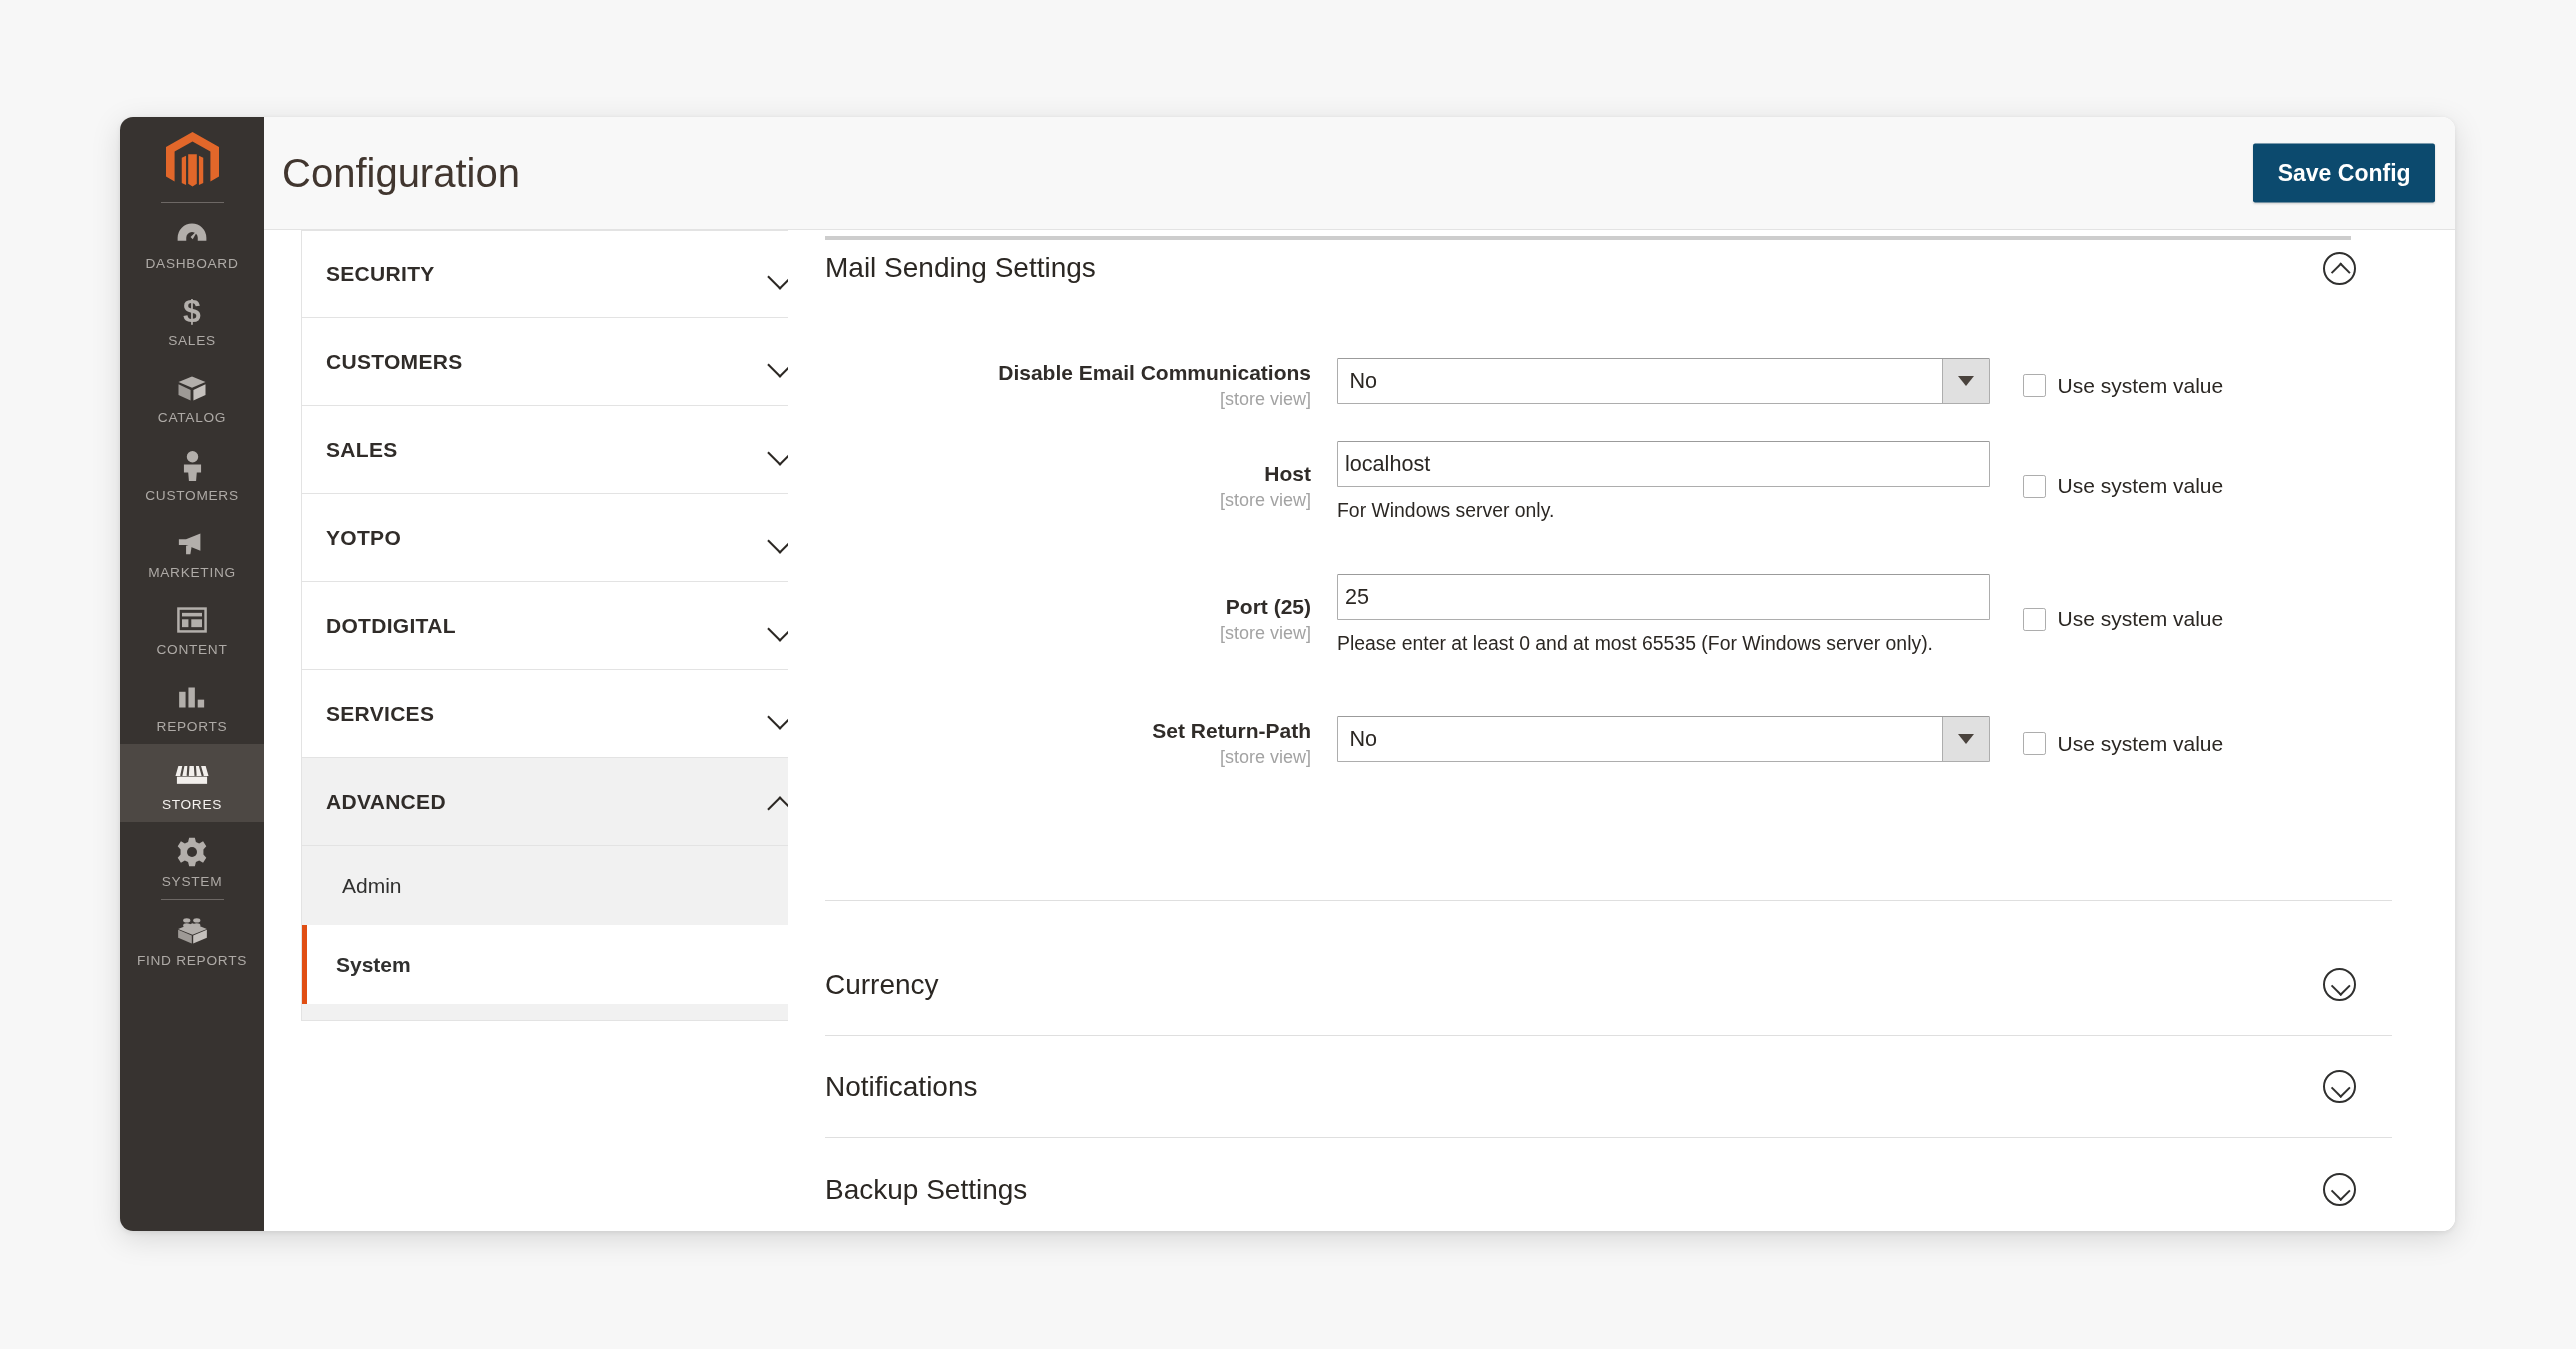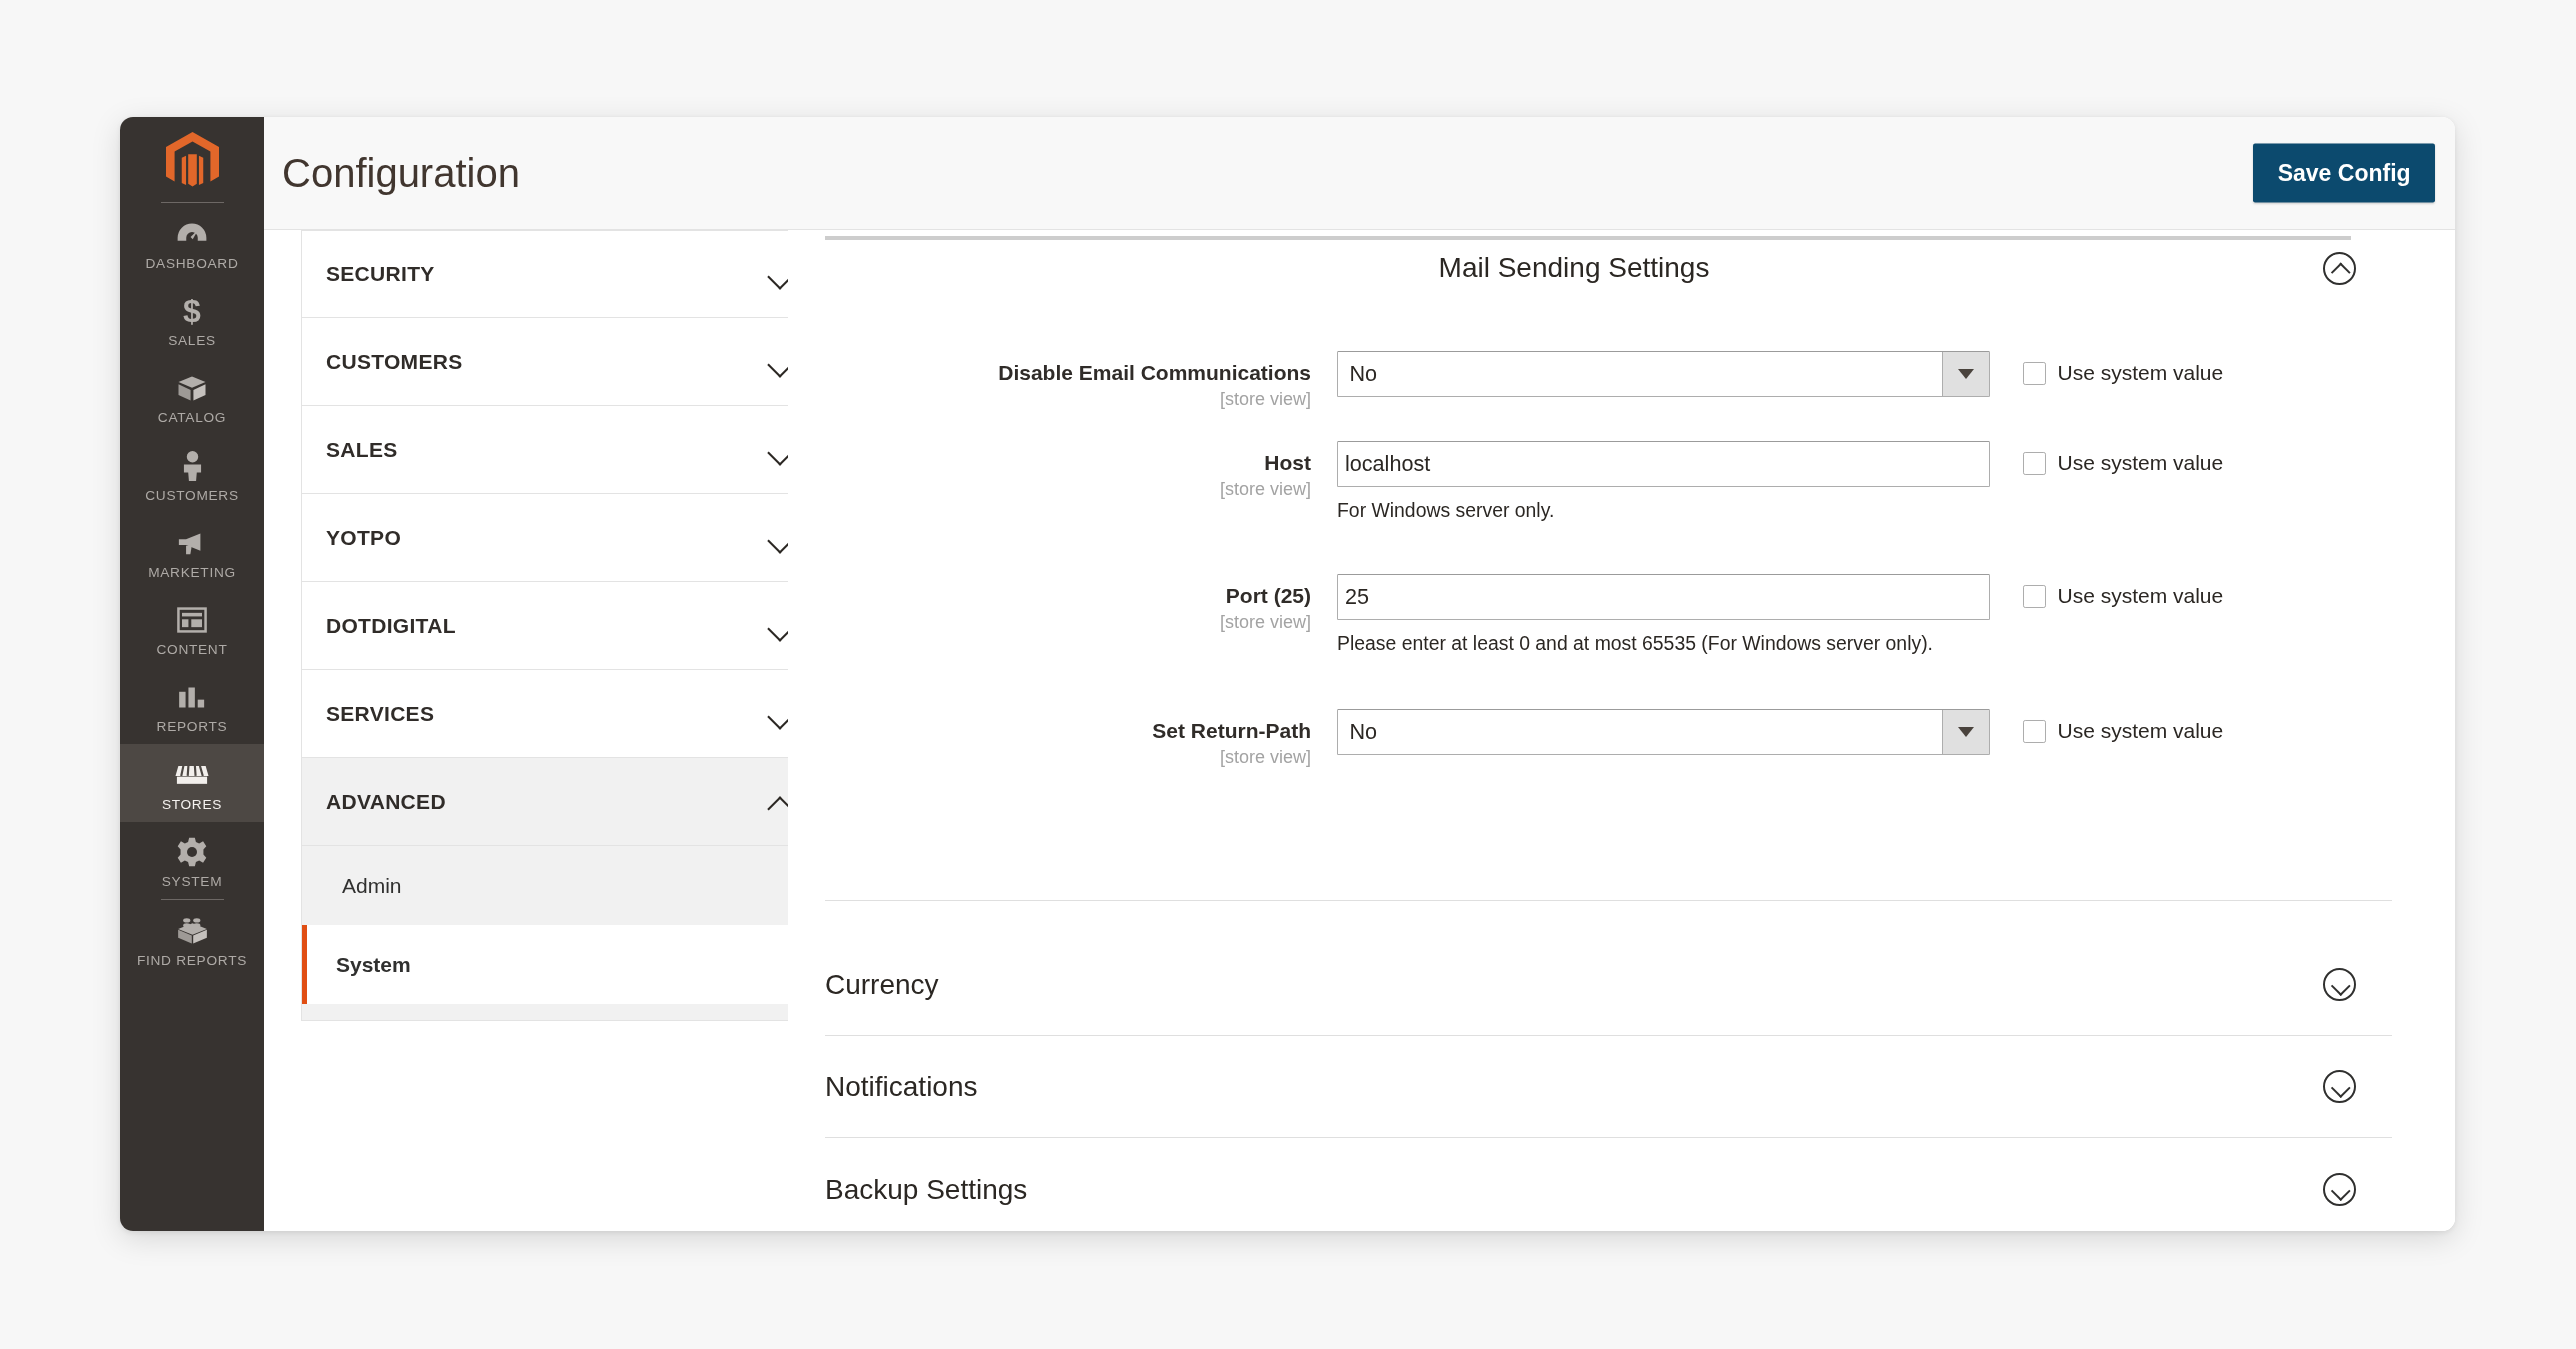--- a/index.html
+++ b/index.html
@@ -201,21 +201,20 @@
     left: 37px;
     width: 1531px;
     display: flex;
     align-items: center;
   }
   .sect-title {
     font-size: 28px;
     color: #2b2723;
     font-weight: 400;
     flex: 1;
-    text-align: center;
   }
   .circ {
     width: 33px; height: 33px;
     border: 2.2px solid #30302f;
     border-radius: 50%;
     position: relative;
     flex: 0 0 auto;
     cursor: pointer;
   }
   .circ::before {
@@ -228,21 +227,21 @@
     transform: rotate(45deg);
   }
   .circ.up::before { transform: rotate(-135deg); top: 12.2px; }
 
   
   .frow {
     position: absolute;
     left: 37px;
     width: 1531px;
     display: flex;
-    align-items: flex-start;
+    align-items: center;
   }
   .flabel {
     width: 512px;
     text-align: right;
     padding-right: 26px;
     padding-top: 10px;
   }
   .flabel .nm {
     font-size: 21px;
     font-weight: bold;

